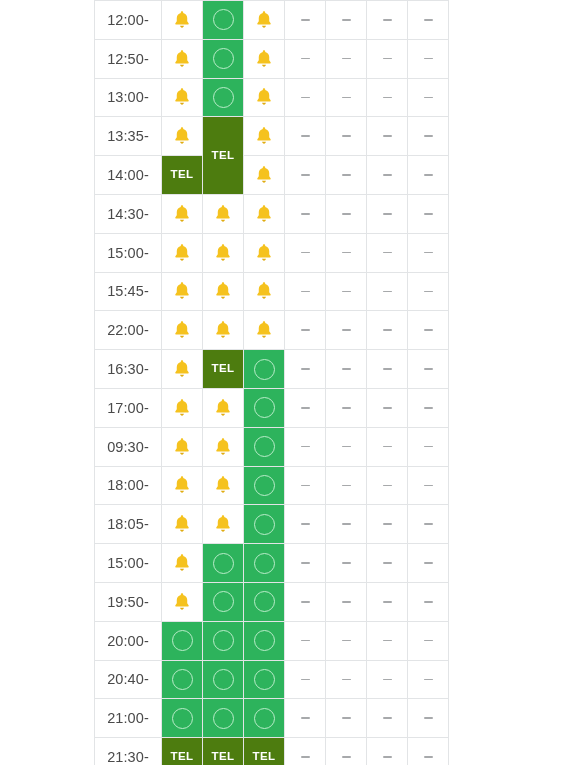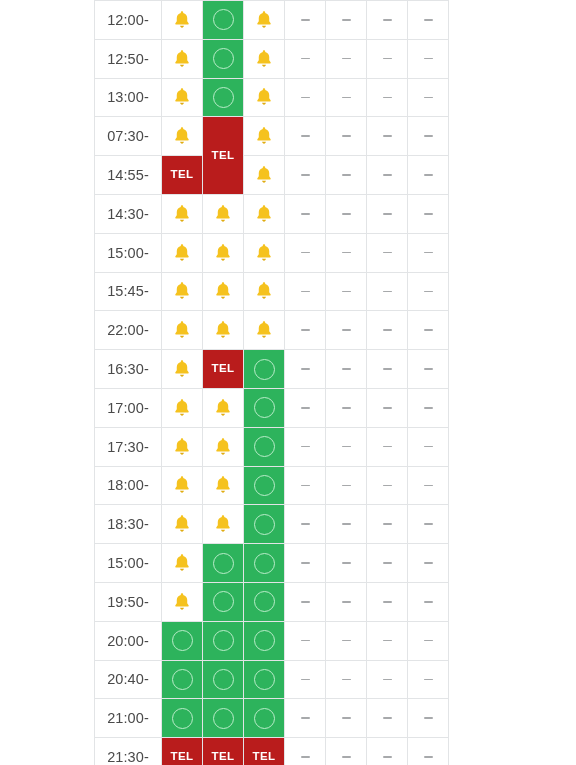--- a/index.html
+++ b/index.html
@@ -88,21 +88,21 @@
     display: block;
     width: 21px;
     height: 21px;
     border: 1.6px solid #b9ecc9;
     border-radius: 50%;
     box-sizing: border-box;
   }
 
   
   .m-tel {
-    background: #b91c1c;
+    background: #4d7c0f;
     color: #ffffff;
     font-size: 11.5px;
     font-weight: 700;
     letter-spacing: 0.4px;
   }
 
   
   .m-bell {
     background: transparent;
   }
@@ -284,21 +284,21 @@
               <span class="bar"></span>
             </div>
           </td>
           <td>
             <div class="marker m-dash">
               <span class="bar"></span>
             </div>
           </td>
         </tr>
         <tr>
-          <td class="time-cell">07:30-</td>
+          <td class="time-cell">13:35-</td>
           <td>
             <div class="marker m-bell">
               <svg width="22" height="22" viewBox="0 0 24 24" aria-hidden="true">
                 <path fill="#f5c21e" d="M12 2.4c-.72 0-1.3.58-1.3 1.3v.62C8.1 4.9 6.3 7.2 6.3 9.95v3.3l-1.5 2.4c-.38.6.05 1.38.76 1.38h12.88c.71 0 1.14-.78.76-1.38l-1.5-2.4v-3.3c0-2.75-1.8-5.05-4.4-5.63V3.7c0-.72-.58-1.3-1.3-1.3z"></path>
                 <path fill="#e0ac12" d="M9.9 18.4c.2 1.2 1.08 2.0 2.1 2.0s1.9-.8 2.1-2.0H9.9z"></path>
               </svg>
             </div>
           </td>
           <td rowspan="2">
             <div class="marker m-tel">TEL</div>
@@ -326,21 +326,21 @@
               <span class="bar"></span>
             </div>
           </td>
           <td>
             <div class="marker m-dash">
               <span class="bar"></span>
             </div>
           </td>
         </tr>
         <tr>
-          <td class="time-cell">14:55-</td>
+          <td class="time-cell">14:00-</td>
           <td>
             <div class="marker m-tel">TEL</div>
           </td>
           <td>
             <div class="marker m-bell">
               <svg width="22" height="22" viewBox="0 0 24 24" aria-hidden="true">
                 <path fill="#f5c21e" d="M12 2.4c-.72 0-1.3.58-1.3 1.3v.62C8.1 4.9 6.3 7.2 6.3 9.95v3.3l-1.5 2.4c-.38.6.05 1.38.76 1.38h12.88c.71 0 1.14-.78.76-1.38l-1.5-2.4v-3.3c0-2.75-1.8-5.05-4.4-5.63V3.7c0-.72-.58-1.3-1.3-1.3z"></path>
                 <path fill="#e0ac12" d="M9.9 18.4c.2 1.2 1.08 2.0 2.1 2.0s1.9-.8 2.1-2.0H9.9z"></path>
               </svg>
             </div>
@@ -631,21 +631,21 @@
               <span class="bar"></span>
             </div>
           </td>
           <td>
             <div class="marker m-dash">
               <span class="bar"></span>
             </div>
           </td>
         </tr>
         <tr>
-          <td class="time-cell">17:30-</td>
+          <td class="time-cell">09:30-</td>
           <td>
             <div class="marker m-bell">
               <svg width="22" height="22" viewBox="0 0 24 24" aria-hidden="true">
                 <path fill="#f5c21e" d="M12 2.4c-.72 0-1.3.58-1.3 1.3v.62C8.1 4.9 6.3 7.2 6.3 9.95v3.3l-1.5 2.4c-.38.6.05 1.38.76 1.38h12.88c.71 0 1.14-.78.76-1.38l-1.5-2.4v-3.3c0-2.75-1.8-5.05-4.4-5.63V3.7c0-.72-.58-1.3-1.3-1.3z"></path>
                 <path fill="#e0ac12" d="M9.9 18.4c.2 1.2 1.08 2.0 2.1 2.0s1.9-.8 2.1-2.0H9.9z"></path>
               </svg>
             </div>
           </td>
           <td>
             <div class="marker m-bell">
@@ -719,21 +719,21 @@
               <span class="bar"></span>
             </div>
           </td>
           <td>
             <div class="marker m-dash">
               <span class="bar"></span>
             </div>
           </td>
         </tr>
         <tr>
-          <td class="time-cell">18:30-</td>
+          <td class="time-cell">18:05-</td>
           <td>
             <div class="marker m-bell">
               <svg width="22" height="22" viewBox="0 0 24 24" aria-hidden="true">
                 <path fill="#f5c21e" d="M12 2.4c-.72 0-1.3.58-1.3 1.3v.62C8.1 4.9 6.3 7.2 6.3 9.95v3.3l-1.5 2.4c-.38.6.05 1.38.76 1.38h12.88c.71 0 1.14-.78.76-1.38l-1.5-2.4v-3.3c0-2.75-1.8-5.05-4.4-5.63V3.7c0-.72-.58-1.3-1.3-1.3z"></path>
                 <path fill="#e0ac12" d="M9.9 18.4c.2 1.2 1.08 2.0 2.1 2.0s1.9-.8 2.1-2.0H9.9z"></path>
               </svg>
             </div>
           </td>
           <td>
             <div class="marker m-bell">

